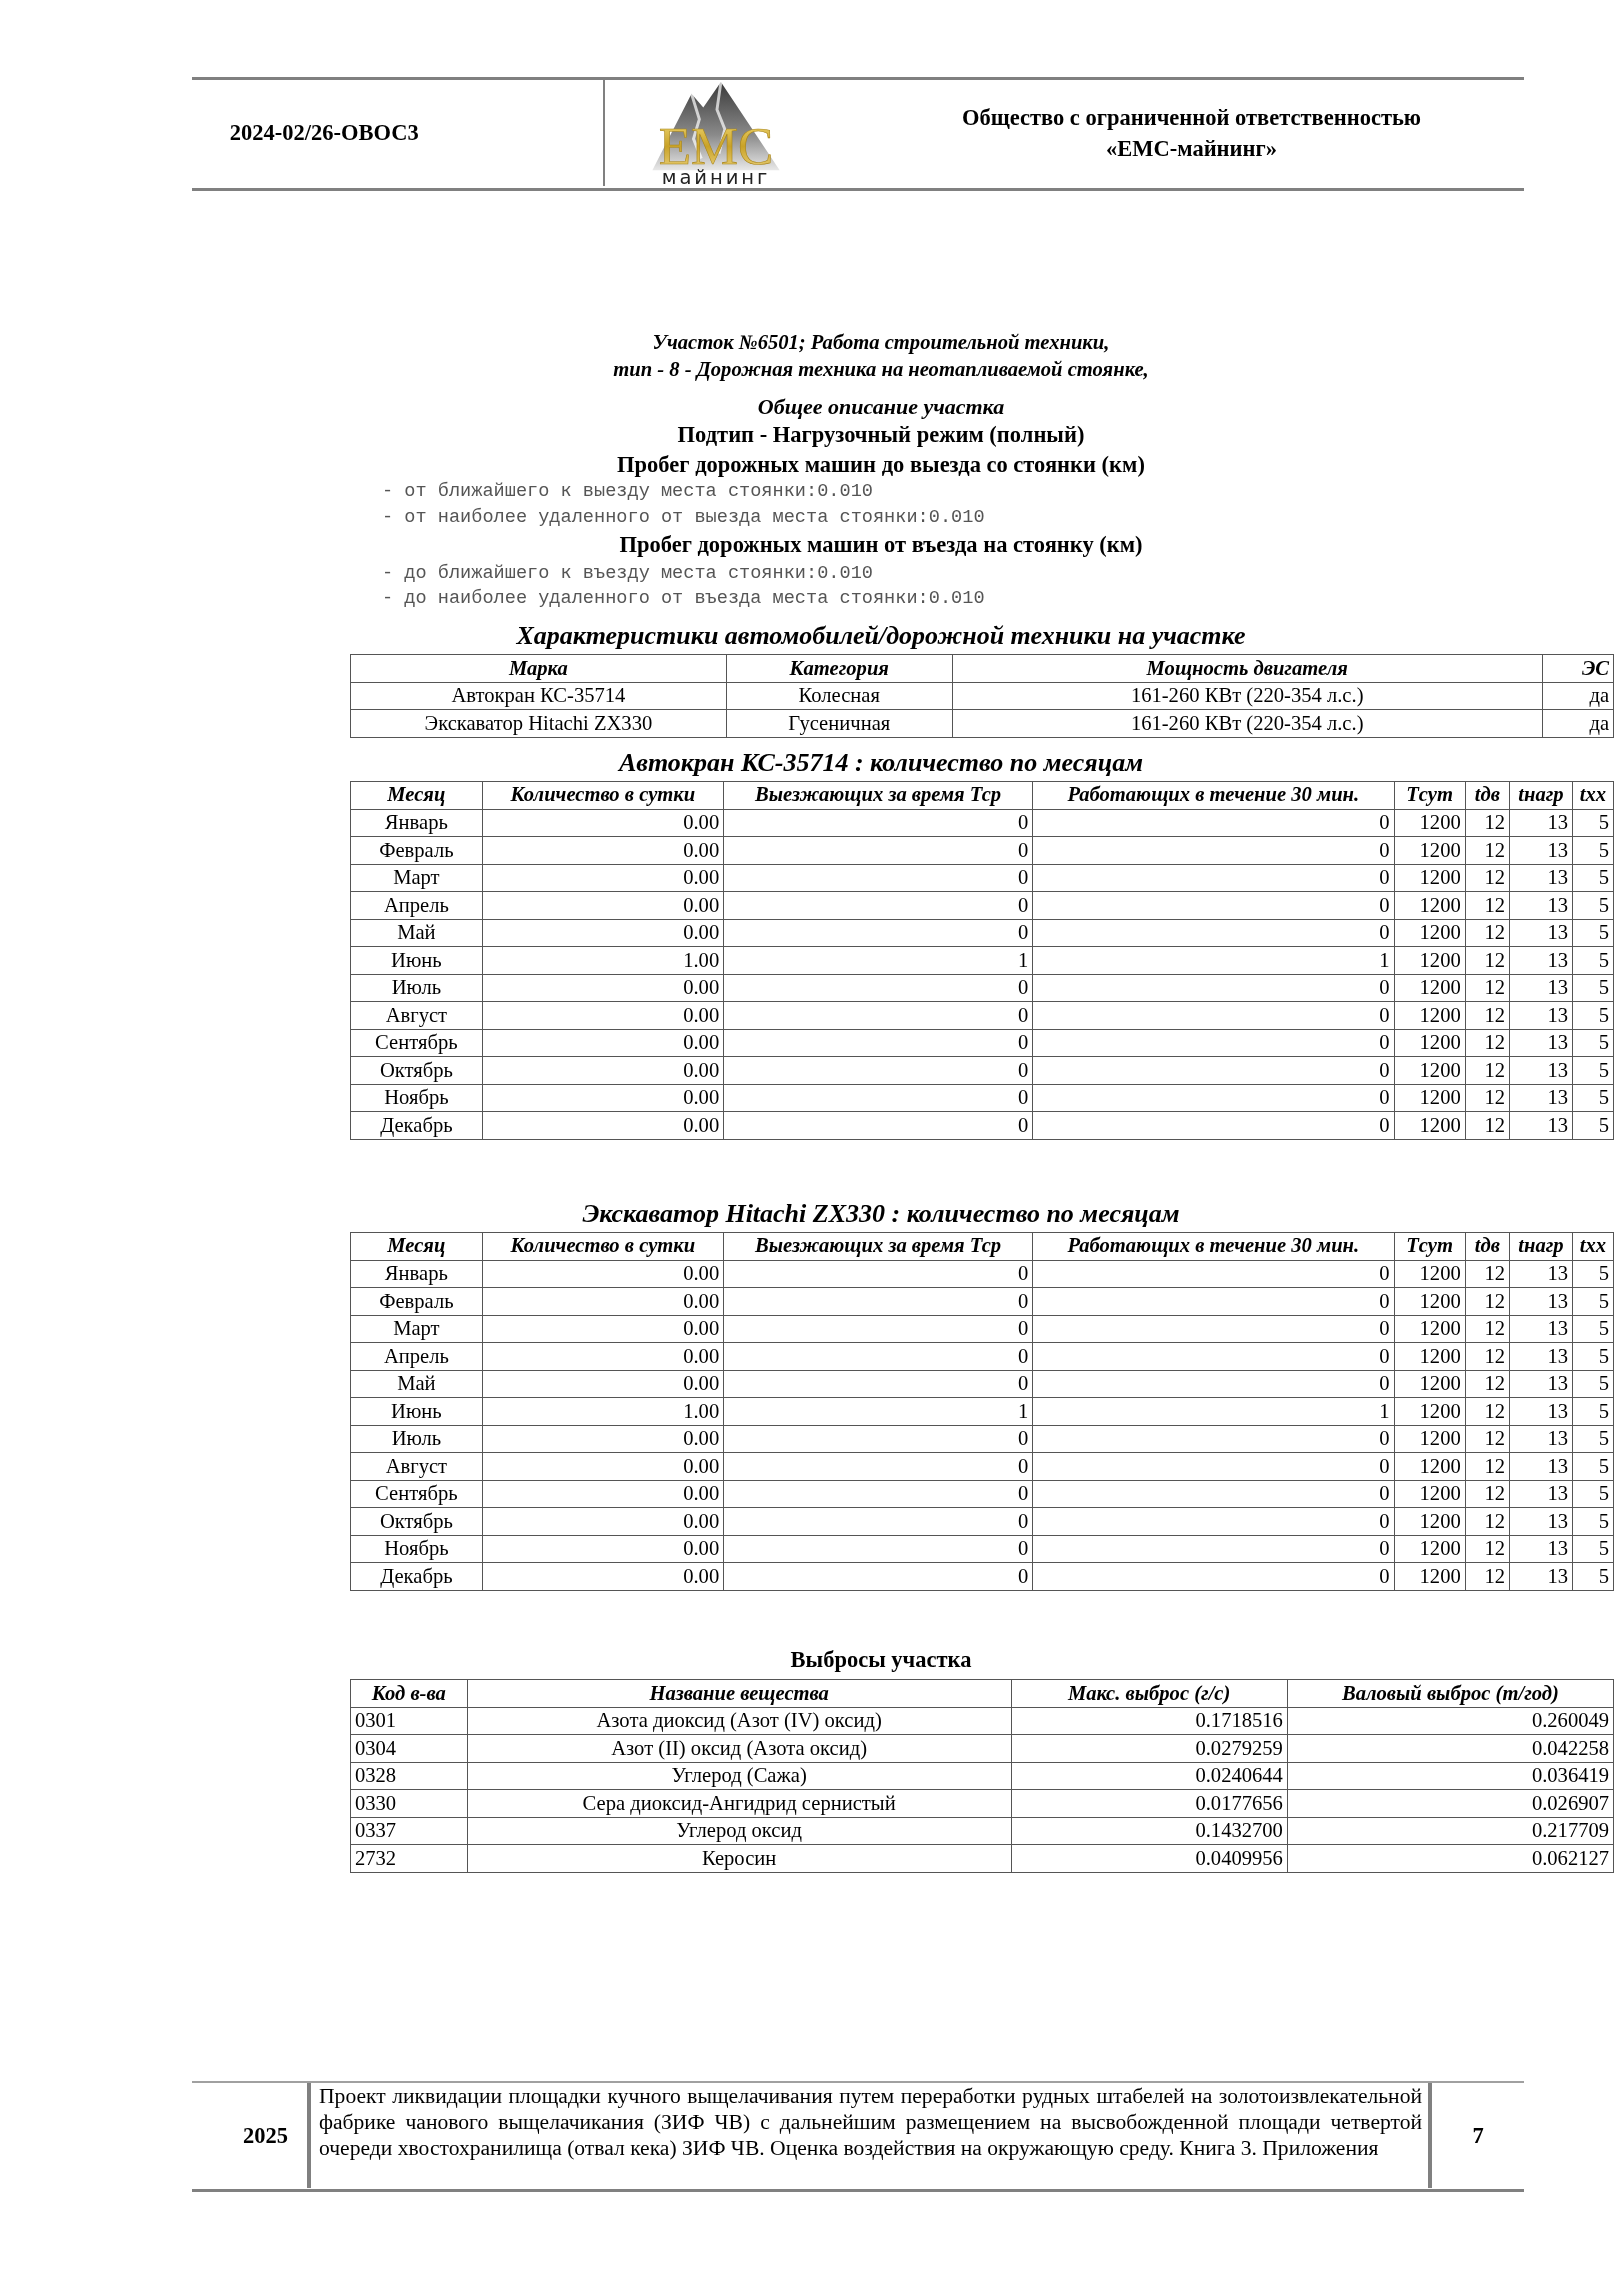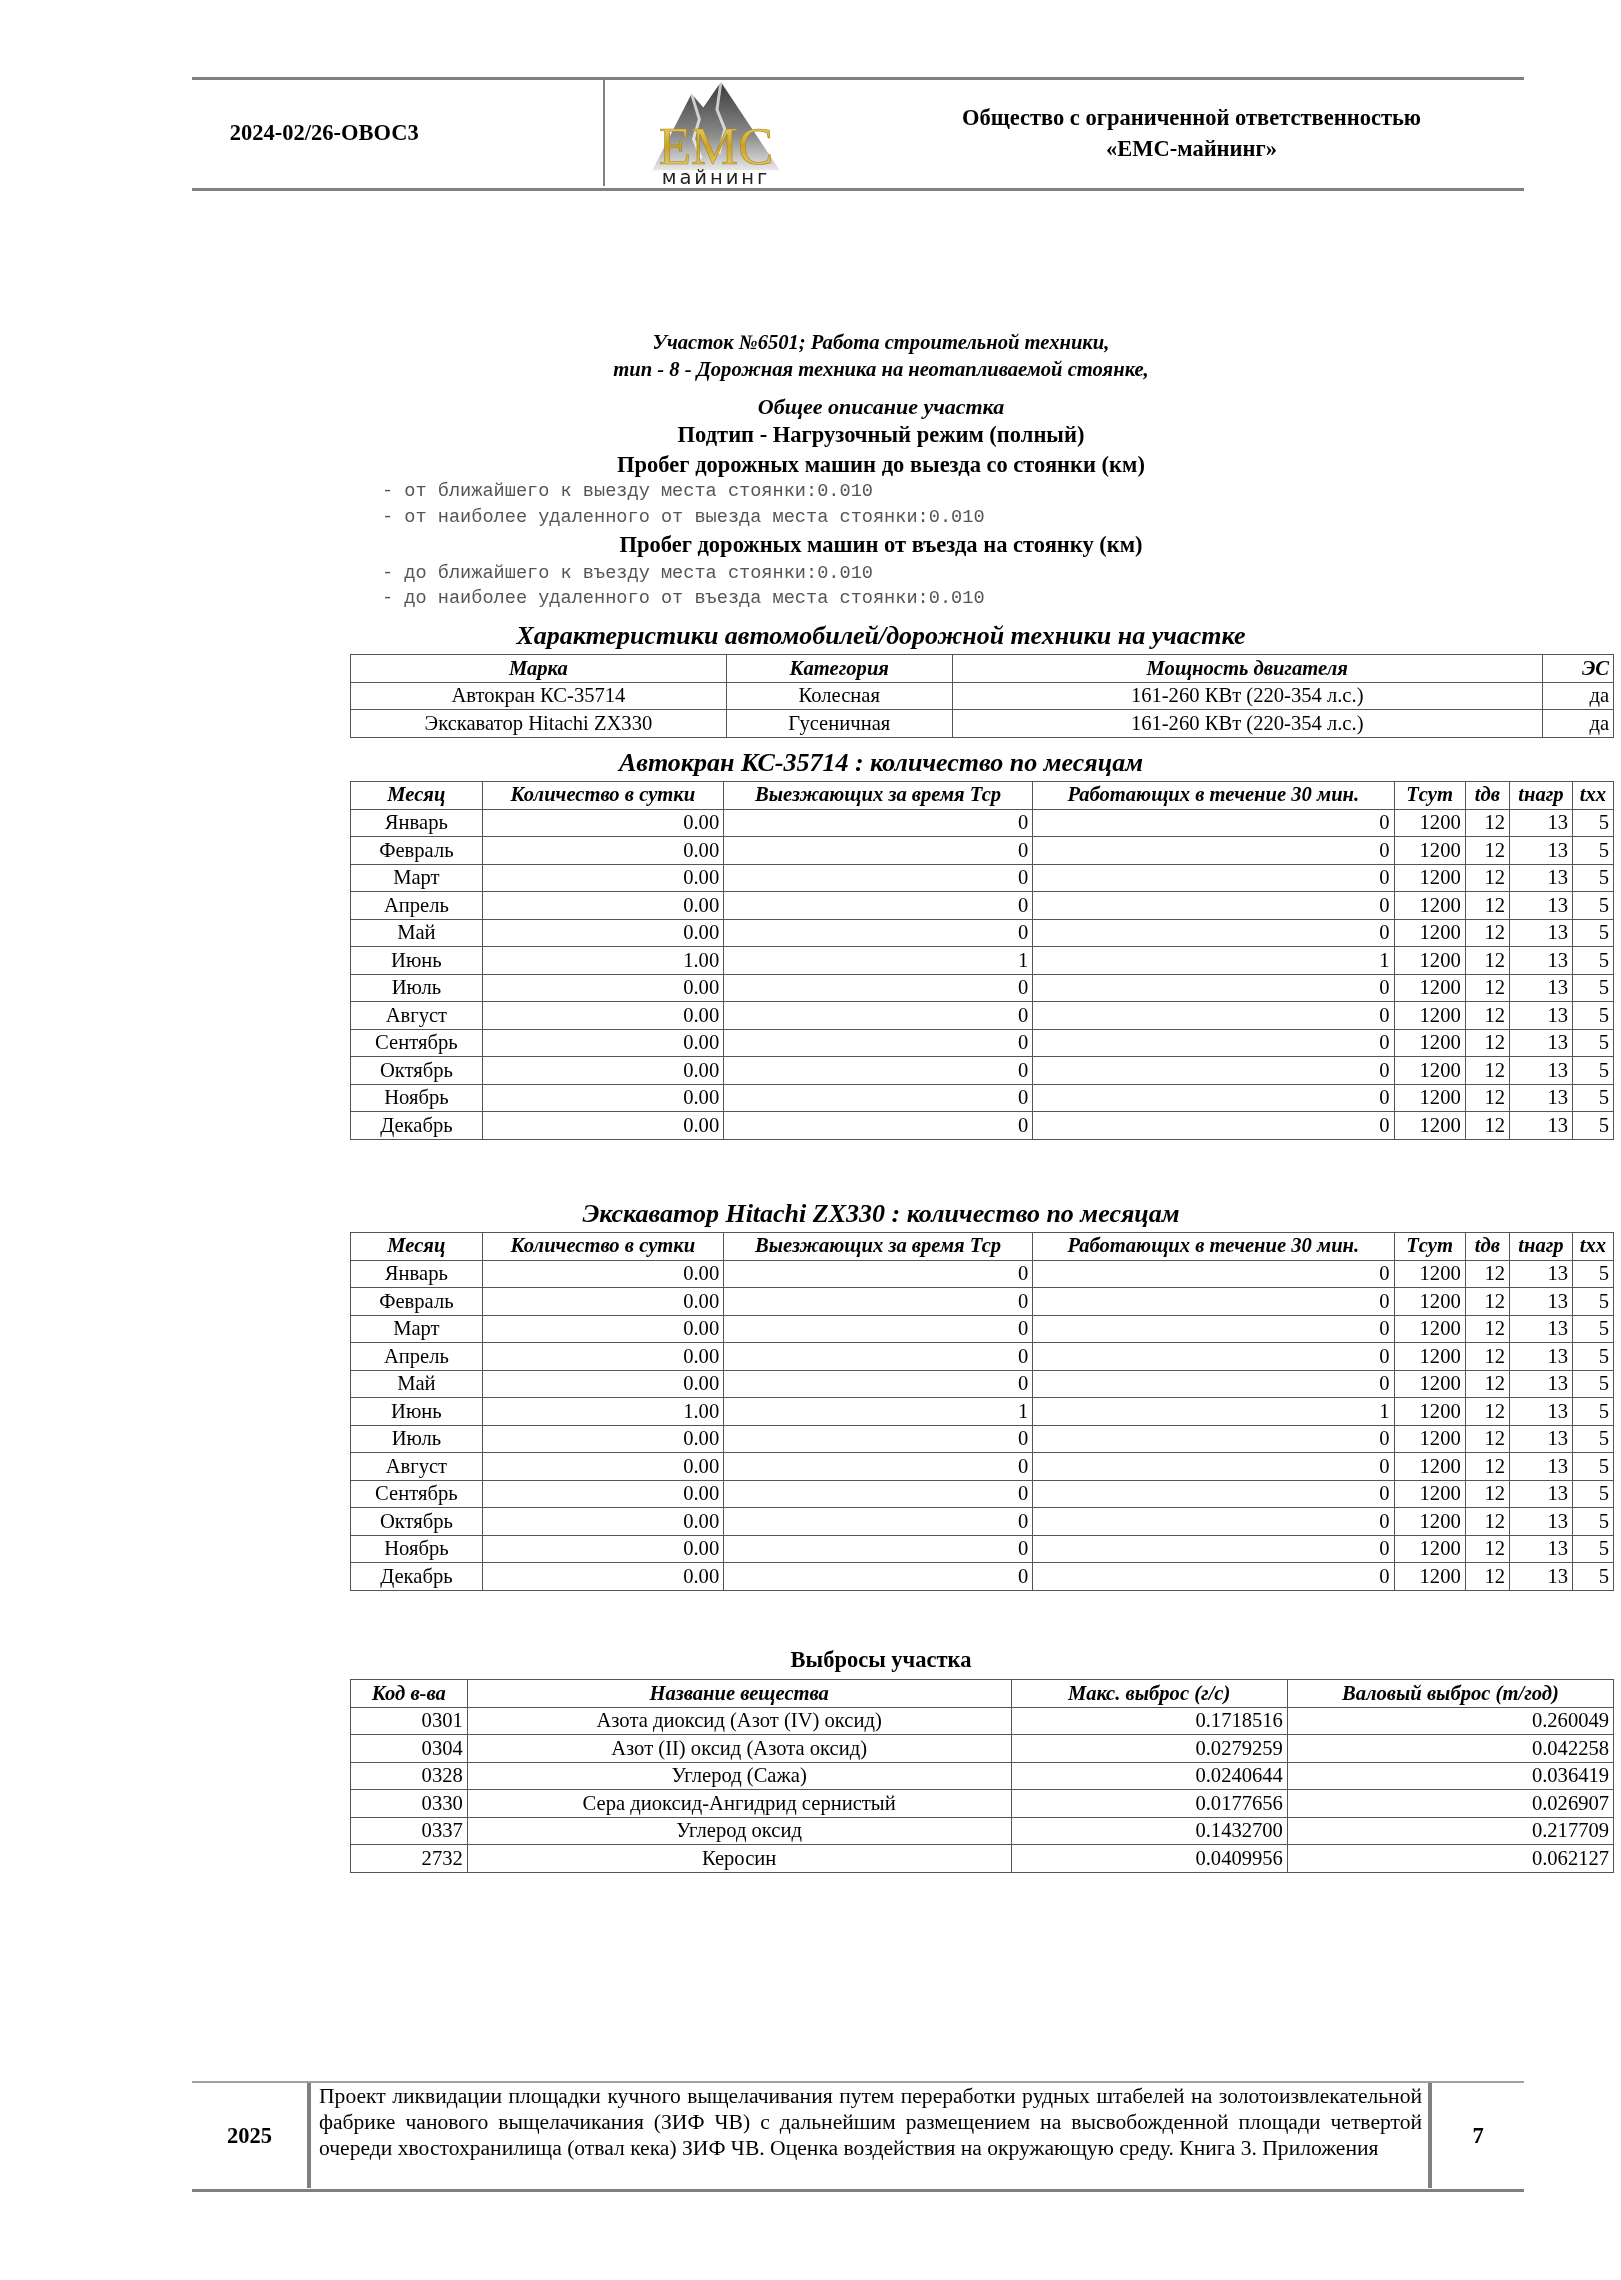--- a/index.html
+++ b/index.html
@@ -26,28 +26,28 @@
   .t-h1 { top: 452px; font-size: 22.5px; font-weight: bold; }
   .t-h2 { top: 532px; font-size: 22.5px; font-weight: bold; }
   .mono { position: absolute; left: 382px; width: 823px; font-family: "Liberation Mono", "DejaVu Sans Mono", monospace;
           font-size: 18.6px; color: #555; display: flex; white-space: pre; }
   .caption { font-size: 26px; font-style: italic; font-weight: bold; }
 
   table { position: absolute; left: 350px; width: 1264px; border-collapse: collapse; font-size: 20.6px; }
   table td, table th { border: 1.5px solid #555; padding: 0 3.9px; height: 26.5px; line-height: 25.5px; white-space: nowrap; }
   table th { font-style: italic; font-weight: bold; text-align: center; }
   .r { text-align: right; }
-  .c { text-align: right; margin-left: 16px; }
+  .c { text-align: left; margin-left: 16px; }
   .l { text-align: center; }
   .mt th { white-space: normal; line-height: 25.5px; vertical-align: top; margin-top: 12px; }
 
   
   .ftr { position: absolute; left: 192px; top: 2081px; width: 1332px; height: 111px;
          border-top: 2px solid #a0a0a0; border-bottom: 3.9px solid #808080; box-sizing: border-box; }
-  .ftr-year { position: absolute; left: 0; top: 0; width: 115px; height: 105px; display: flex; align-items: center;
+  .ftr-year { position: absolute; left: 16px; top: 0; width: 115px; height: 105px; display: flex; align-items: center;
               justify-content: center; font-weight: bold; font-size: 22.5px; }
   .ftr-d1 { position: absolute; left: 115px; top: 0; width: 3.9px; height: 105px; background: #808080; }
   .ftr-text { position: absolute; left: 127px; top: 0; width: 1103px; font-size: 21.6px; line-height: 26px;
               text-align: justify; text-align-last: left; }
   .ftr-d2 { position: absolute; left: 1236px; top: 0; width: 3.9px; height: 105px; background: #808080; }
   .ftr-page { position: absolute; left: 1240px; top: 0; width: 92px; height: 105px; display: flex; align-items: center;
               justify-content: center; font-weight: bold; font-size: 22.5px; }
 </style>
 </head>
 <body>

